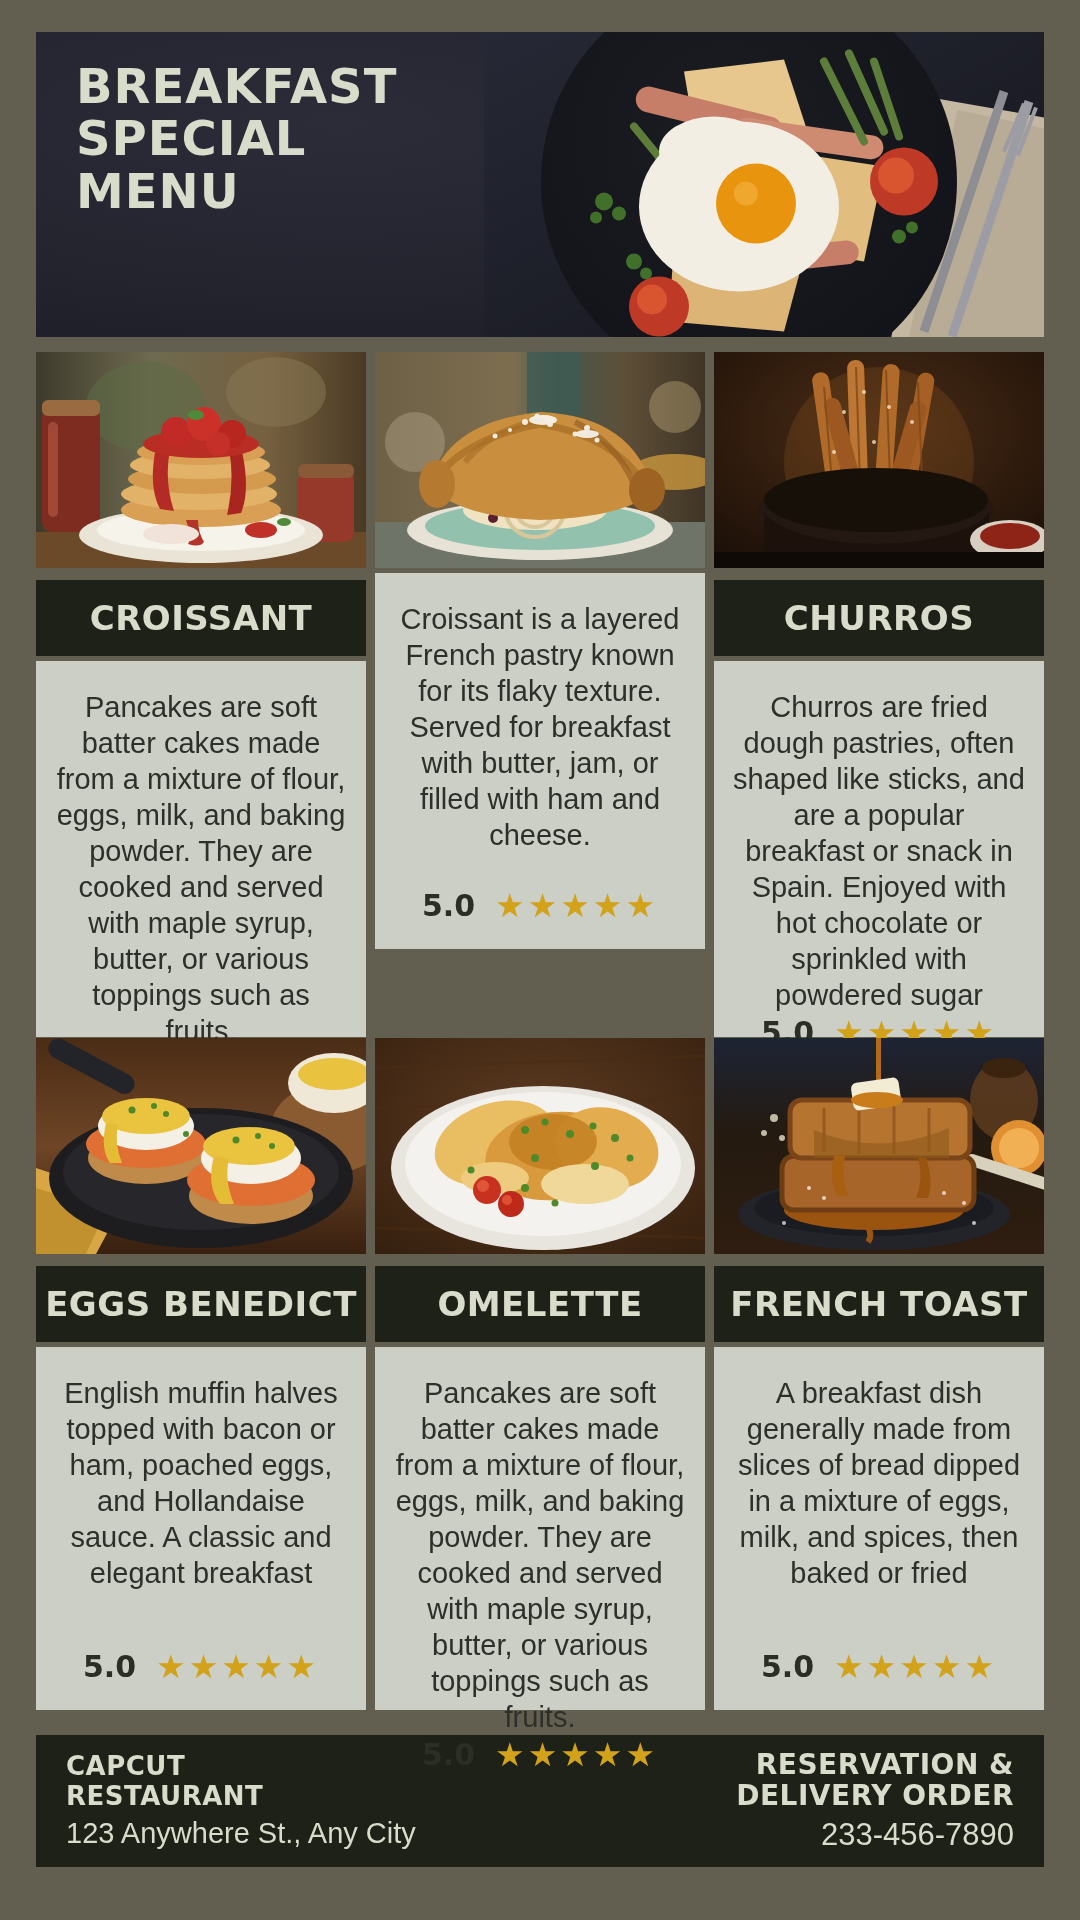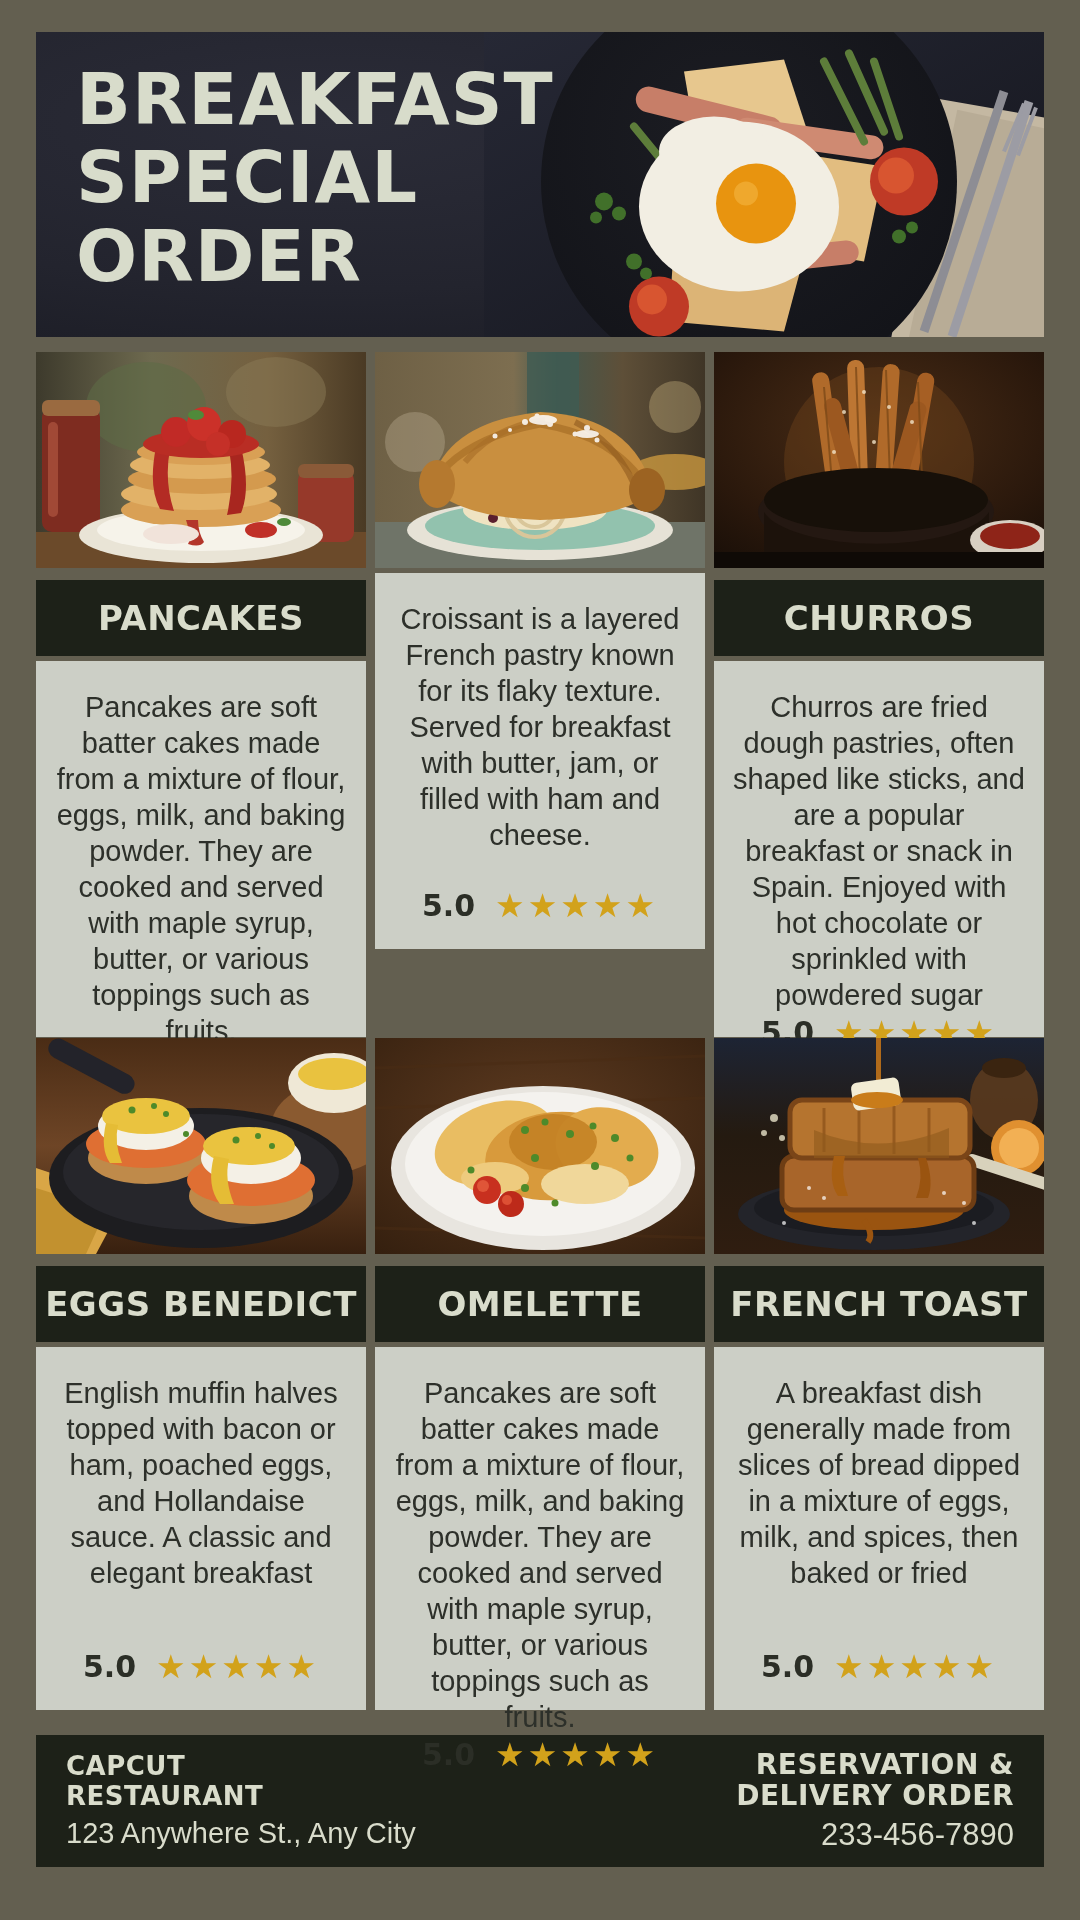--- a/index.html
+++ b/index.html
@@ -2,21 +2,21 @@
 <html><head>
 <meta charset="utf-8">
 <style>
   html,body{margin:0;padding:0;}
   body{background:#635f50;font-family:"Liberation Sans",sans-serif;}
   .canvas{position:relative;width:1080px;height:1920px;background:#635f50;overflow:hidden;}
   .inner{position:absolute;left:36px;top:32px;width:1008px;}
 
   
   .banner{position:relative;width:1008px;height:305px;background:radial-gradient(ellipse at 30% 30%, #2b2c38 0%, #23242e 55%, #191a22 100%);overflow:hidden;}
-  .banner-title{position:absolute;left:40px;top:28px;z-index:3;font-family:"DejaVu Sans",sans-serif;font-weight:bold;font-size:72px;line-height:1.09;letter-spacing:1px;color:#d8dccb;}
+  .banner-title{position:absolute;left:40px;top:28px;z-index:3;font-family:"DejaVu Sans",sans-serif;font-weight:bold;font-size:48px;line-height:1.09;letter-spacing:1px;color:#d8dccb;}
   .banner-photo{position:absolute;right:0;top:0;width:560px;height:305px;z-index:1;}
   .banner-photo svg{display:block;width:100%;height:100%;}
 
   
   .grid{display:flex;gap:9px;margin-top:15px;}
   .col{display:flex;flex-direction:column;width:330px;}
   .photo{width:330px;height:216px;overflow:hidden;}
   .photo svg{display:block;width:100%;height:100%;}
   .titlebar{margin-top:12px;height:76px;background:#1d2118;display:flex;align-items:center;justify-content:center;}
   .titlebar span{font-family:"DejaVu Sans",sans-serif;font-weight:bold;font-size:34px;letter-spacing:0.5px;color:#d9dccb;}
@@ -42,21 +42,21 @@
 </head>
 <body>
 
 <div class="canvas">
   <div class="inner">
 
     <div class="banner">
       <div class="banner-title">
         <div>BREAKFAST</div>
         <div>SPECIAL</div>
-        <div>ORDER</div>
+        <div>MENU</div>
       </div>
       <div class="banner-photo">
         <svg viewBox="0 0 560 306" preserveAspectRatio="xMidYMid slice">
           <defs>
             <linearGradient id="hbg" x1="0" y1="0" x2="1" y2="1">
               <stop offset="0" stop-color="#262835"></stop>
                 <stop offset="1" stop-color="#14151c"></stop>
             </linearGradient>
             <radialGradient id="hplate" cx="0.45" cy="0.4" r="0.8">
               <stop offset="0" stop-color="#1c1d23"></stop>
@@ -143,21 +143,21 @@
             <circle cx="168" cy="72" r="17" fill="#cb3129"></circle>
             <circle cx="196" cy="82" r="14" fill="#b8271f"></circle>
             <circle cx="182" cy="92" r="12" fill="#c53028"></circle>
             <ellipse cx="160" cy="63" rx="8" ry="5" fill="#4f8a3a"></ellipse>
             <ellipse cx="135" cy="182" rx="28" ry="10" fill="#f1e3da"></ellipse>
             <ellipse cx="225" cy="178" rx="16" ry="8" fill="#c03028"></ellipse>
             <ellipse cx="248" cy="170" rx="7" ry="4" fill="#4f8a3a"></ellipse>
           </svg>
         </div>
         <div class="titlebar">
-          <span>PANCAKES</span>
+          <span>CROISSANT</span>
         </div>
         <div class="card">
           <div class="desc">Pancakes are soft batter cakes made from a mixture of flour, eggs, milk, and baking powder. They are cooked and served with maple syrup, butter, or various toppings such as fruits.</div>
           <div class="rating">
             <span class="val">5.0</span>
             <span class="stars">★★★★★</span>
           </div>
         </div>
       </div>
 

